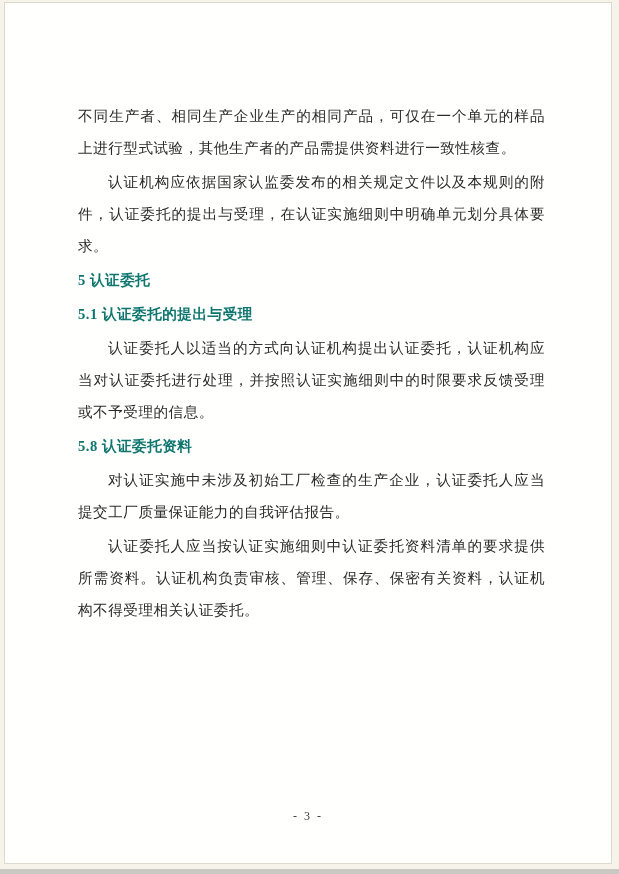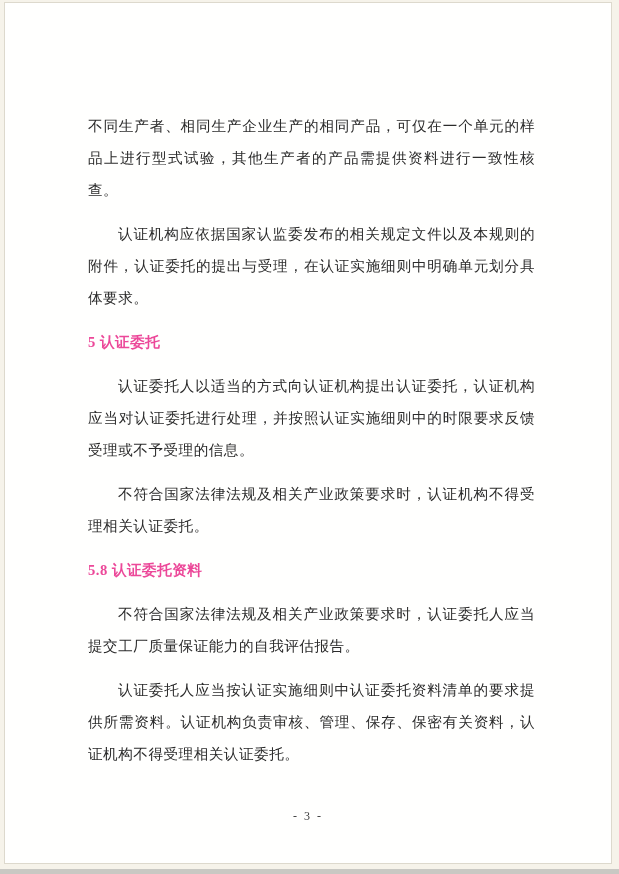--- a/index.html
+++ b/index.html
@@ -30,33 +30,33 @@
     border: 1px solid #ddd9cd;
   }
   .content {
     position: absolute;
     left: 71px;
     top: 95px;
     width: 471px;
     color: #2b2b2b;
   }
   .content p {
-    margin: 12px;
+    margin: 2px;
     font-size: 14.6px;
     line-height: 32px;
     text-align: justify;
     letter-spacing: 0.5px;
   }
   .content p.indent {
     text-indent: 2.05em;
   }
   .h1, .h2 {
     margin: 0;
     font-weight: bold;
-    color: #ec4899;
+    color: #0f766e;
     font-size: 15.5px;
     line-height: 32px;
     letter-spacing: 0.5px;
   }
   .h1 {
     margin-top: 24px;
   }
   .h2-51 {
     margin-top: 5px;
   }
@@ -76,29 +76,29 @@
 
 <div class="page">
   <div class="content">
 
     <p>不同生产者、相同生产企业生产的相同产品，可仅在一个单元的样品上进行型式试验，其他生产者的产品需提供资料进行一致性核查。</p>
 
     <p class="indent">认证机构应依据国家认监委发布的相关规定文件以及本规则的附件，认证委托的提出与受理，在认证实施细则中明确单元划分具体要求。</p>
 
     <p class="h1">5  认证委托</p>
 
+    <p class="h2 h2-51">5.1  认证委托的提出与受理</p>
 
     <p class="indent">认证委托人以适当的方式向认证机构提出认证委托，认证机构应当对认证委托进行处理，并按照认证实施细则中的时限要求反馈受理或不予受理的信息。</p>
 
-    <p class="indent">不符合国家法律法规及相关产业政策要求时，认证机构不得受理相关认证委托。</p>
 
     <p class="h2">5.8  认证委托资料</p>
 
 
-    <p class="indent">不符合国家法律法规及相关产业政策要求时，认证委托人应当提交工厂质量保证能力的自我评估报告。</p>
+    <p class="indent">对认证实施中未涉及初始工厂检查的生产企业，认证委托人应当提交工厂质量保证能力的自我评估报告。</p>
 
     <p class="indent">认证委托人应当按认证实施细则中认证委托资料清单的要求提供所需资料。认证机构负责审核、管理、保存、保密有关资料，认证机构不得受理相关认证委托。</p>
 
   </div>
 
   <div class="footer">- 3 -</div>
 </div>
 
 <div class="scan-bottom-strip"></div>
 

